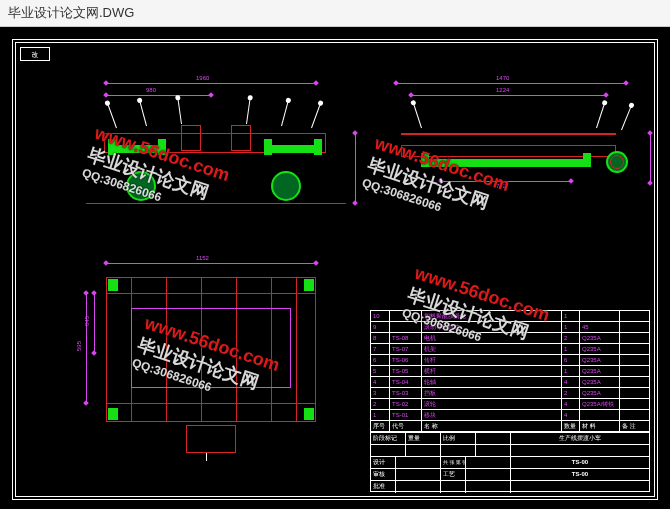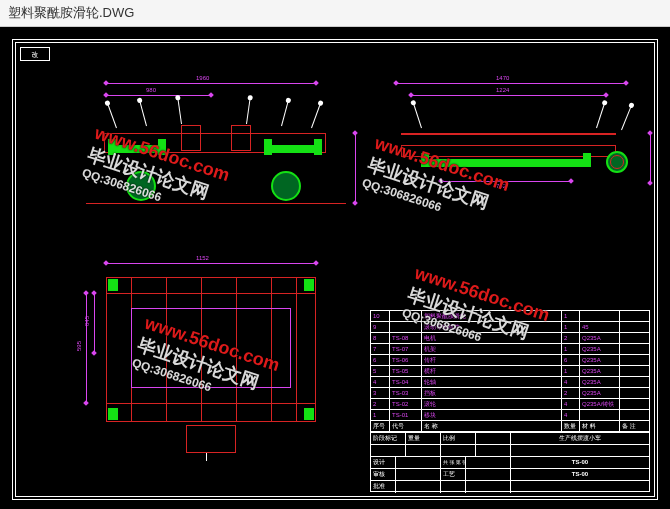--- a/index.html
+++ b/index.html
@@ -53,21 +53,21 @@
 
 
 .wm { position: absolute; color: rgba(255,255,255,0.85); font-size: 18px; font-weight: bold; transform: rotate(18deg); pointer-events: none; white-space: nowrap; text-shadow: 0 0 2px #000; }
 .wm .red { color: #dd1a1a; }
 .wm .sub { font-size: 12px; display: block; }
 </style>
 </head>
 <body>
 
 <div class="header">
-  <span>塑料聚酰胺滑轮.DWG</span>
+  <span>毕业设计论文网.DWG</span>
 </div>
 
 <div class="canvas">
   <div class="frame-outer">
     <div class="frame-inner">
 
       <div class="rev-box">改</div>
 
       <div class="view view-front">
         <div class="dim-h" style="left:20px;top:0;width:210px;"></div>

